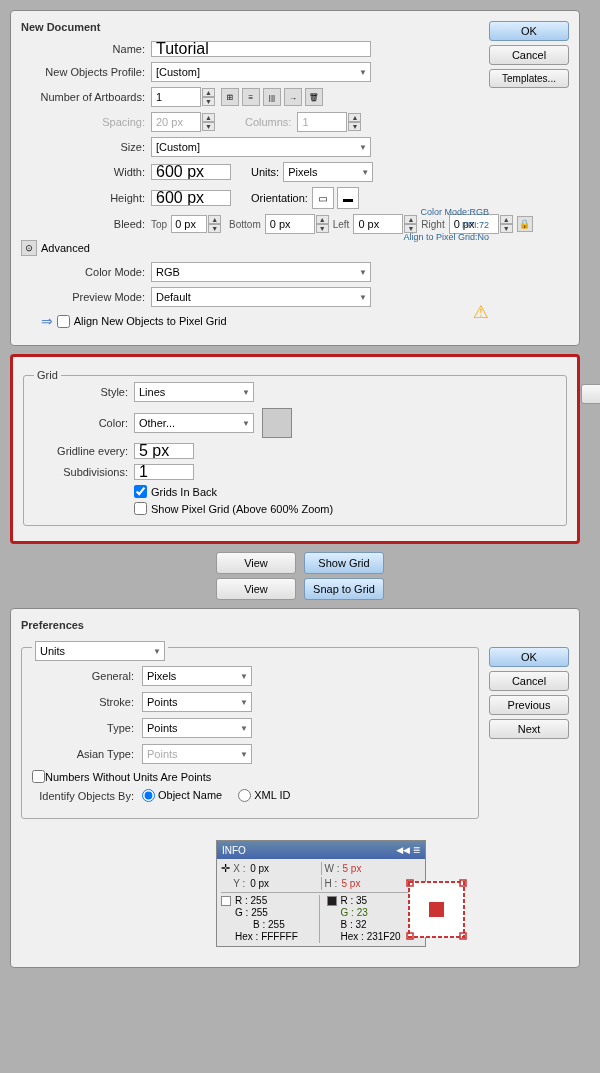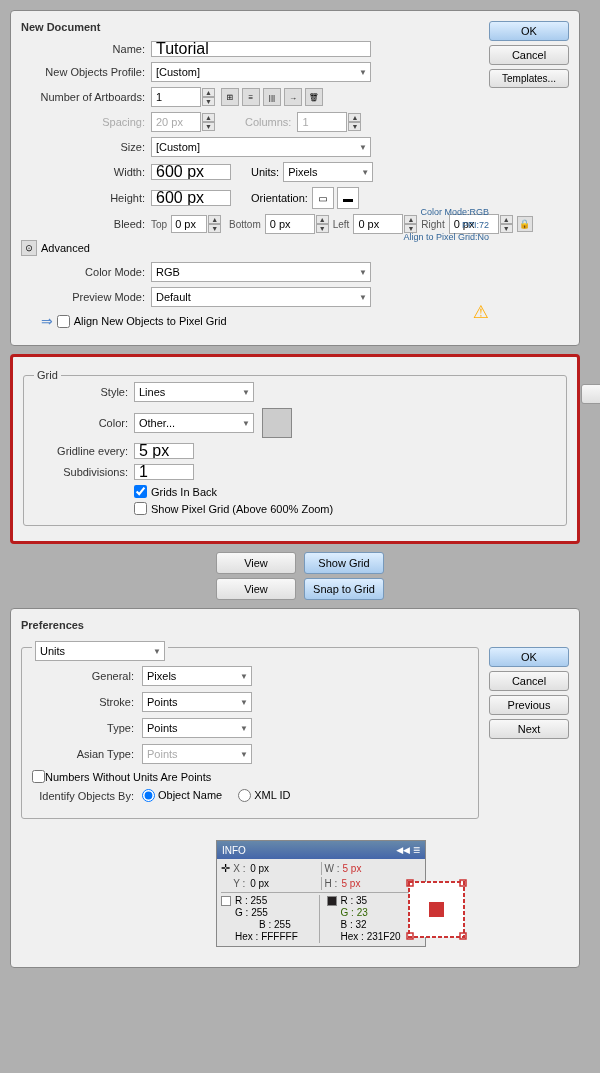--- a/index.html
+++ b/index.html
@@ -737,21 +737,21 @@
             <div class="info-color-row">
               <div class="info-color-col">
                 <div class="info-color-line">
                   <div class="color-swatch" style="background:white;"></div>
                   <span>R : <span>255</span></span>
                 </div>
                 <div class="info-color-line">
                   <span style="margin-left:14px;">G : <span>255</span></span>
                 </div>
                 <div class="info-color-line">
-                  <span style="margin-left:14px;padding-left:24px;">B : <span>255</span></span>
+                  <span style="margin-left:8px;padding-left:24px;">B : <span>255</span></span>
                 </div>
                 <div class="info-color-line">
                   <span style="margin-left:14px;">Hex : <span>FFFFFF</span></span>
                 </div>
               </div>
               <div class="info-divider"></div>
               <div class="info-color-col" style="margin-left:4px;">
                 <div class="info-color-line">
                   <div class="color-swatch" style="background:#231F20;"></div>
                   <span>R : <span>35</span></span>

